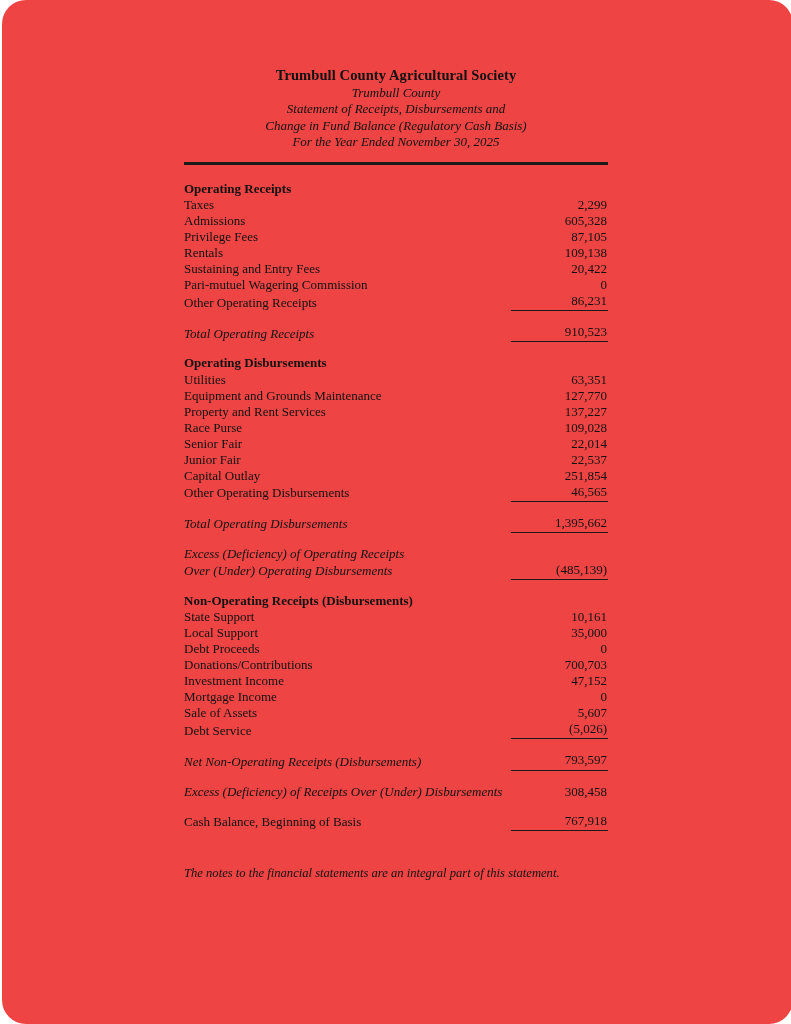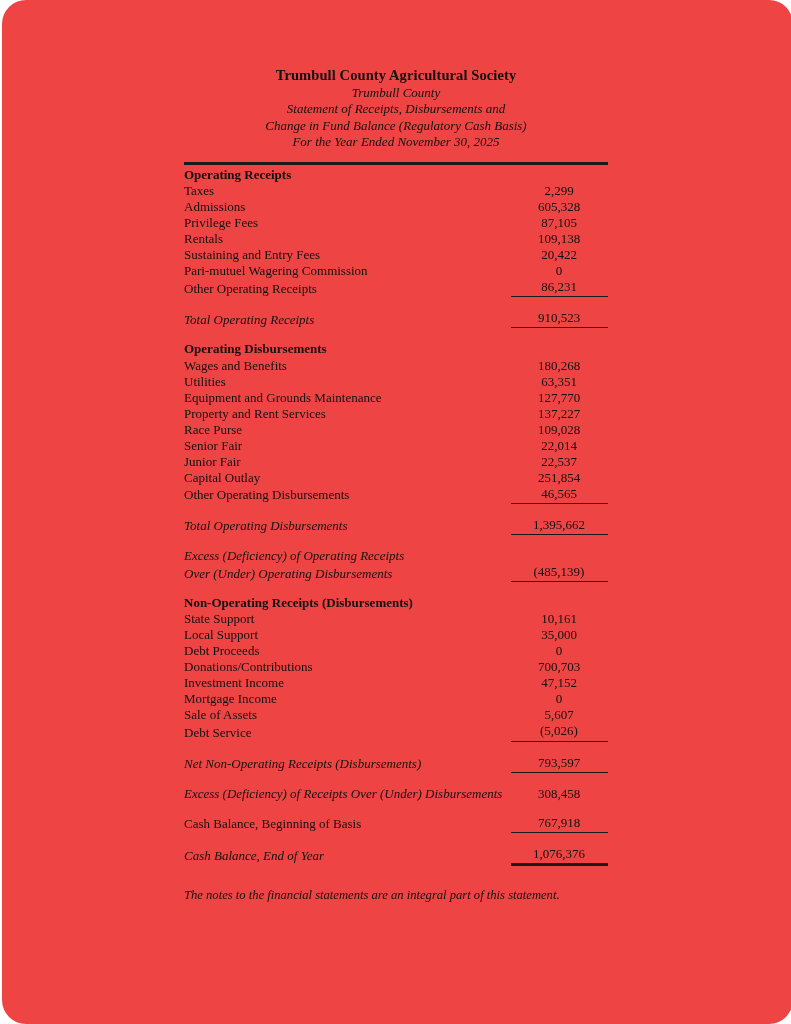--- a/index.html
+++ b/index.html
@@ -50,34 +50,34 @@
 
   .rule-top {
     margin-top: 11px;
     border-top: 3px solid #1a1a1a;
     height: 0;
     width: 100%;
   }
 
   
   .stmt {
-    margin-top: 2px;
+    margin-top: 16px;
     width: 100%;
     border-collapse: collapse;
     font-size: 13px;
   }
   .stmt td {
     padding: 0;
     vertical-align: bottom;
     line-height: 1.235;
     white-space: nowrap;
   }
   td.lbl { text-align: left; padding-right: 8px; }
   td.amt {
-    text-align: center;
+    text-align: right;
     width: 96px;
     font-variant-numeric: tabular-nums;
     padding-right: 1px;
   }
 
   tr.section-head td.lbl { font-weight: bold; }
   tr.total td.lbl { font-style: italic; }
   tr.total-roman td.lbl { font-style: normal; }
 
   
@@ -166,24 +166,20 @@
         <tr class="gap">
             <td></td>
             <td></td>
           </tr>
 
         <tr class="section-head">
           <td class="lbl">Operating Disbursements</td>
           <td class="amt"></td>
         </tr>
         <tr>
-          <td class="lbl">Wages and Benefits</td>
-          <td class="amt">180,268</td>
-        </tr>
-        <tr>
           <td class="lbl">Utilities</td>
           <td class="amt">63,351</td>
         </tr>
         <tr>
           <td class="lbl">Equipment and Grounds Maintenance</td>
           <td class="amt">127,770</td>
         </tr>
         <tr>
           <td class="lbl">Property and Rent Services</td>
           <td class="amt">137,227</td>
@@ -303,24 +299,20 @@
         <tr class="total-roman">
           <td class="lbl">Cash Balance, Beginning of Basis</td>
           <td class="amt ul-single">767,918</td>
         </tr>
 
         <tr class="gap">
             <td></td>
             <td></td>
           </tr>
 
-        <tr class="total">
-          <td class="lbl">Cash Balance, End of Year</td>
-          <td class="amt ul-double">1,076,376</td>
-        </tr>
 
       </tbody>
     </table>
 
     <div class="footnote">The notes to the financial statements are an integral part of this statement.</div>
 
   </div>
 </div>
 
 </body></html>

